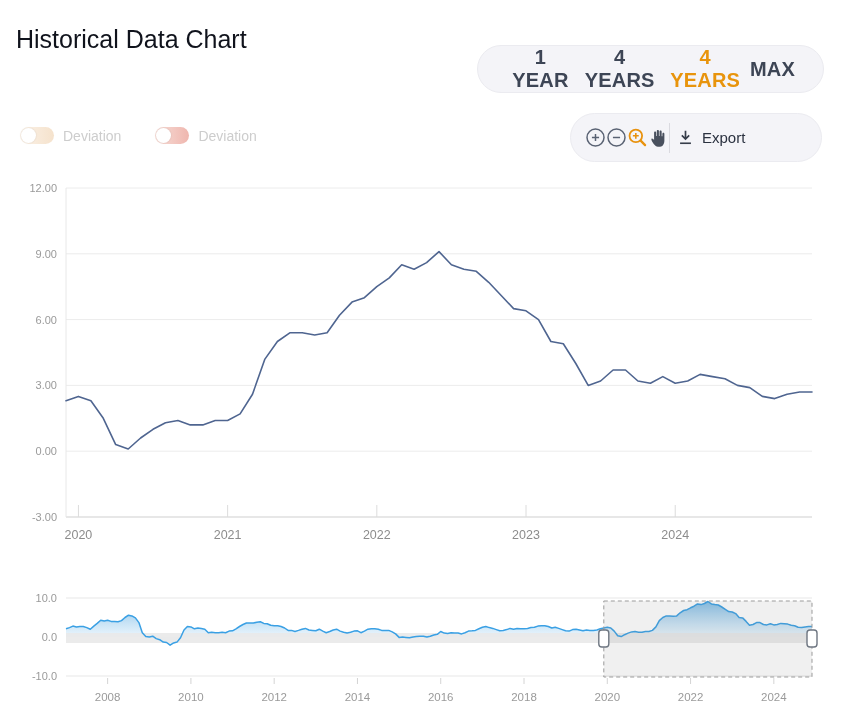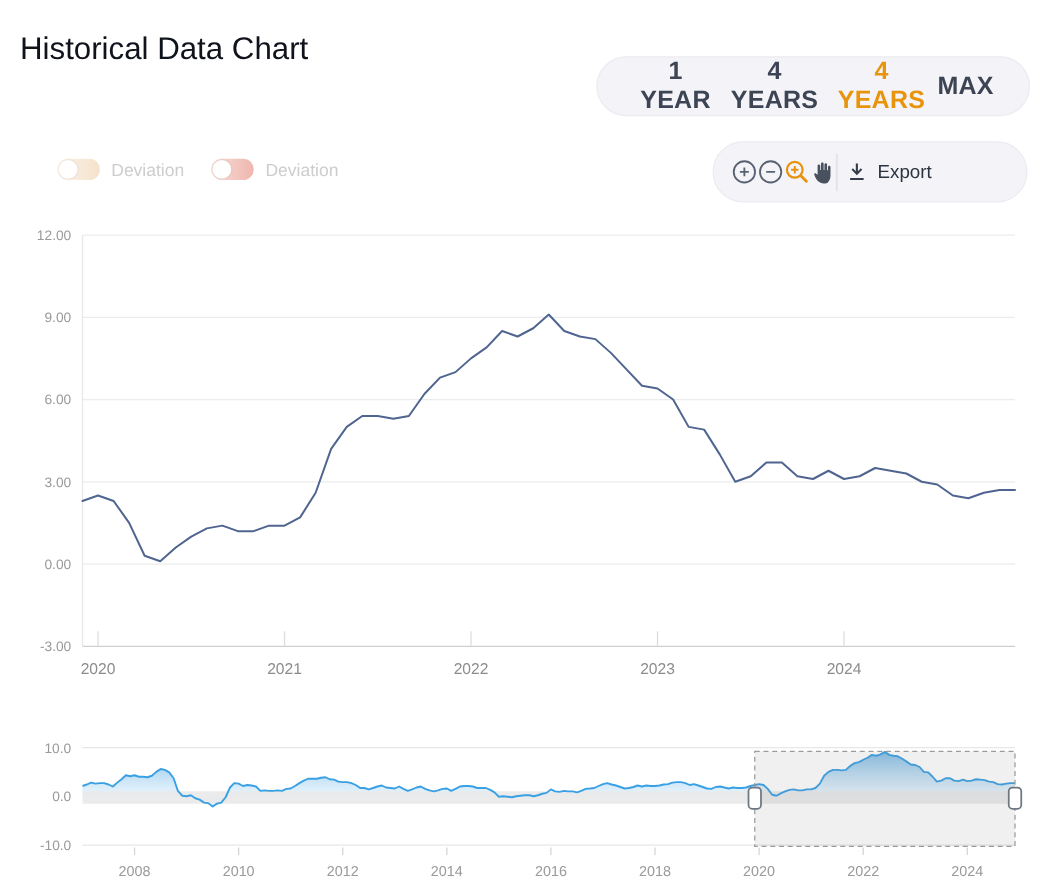--- a/index.html
+++ b/index.html
@@ -7,21 +7,21 @@
         font-family:"Liberation Sans",sans-serif;}
   .page-title{position:absolute;left:16px;top:8px;font-size:25px;font-weight:400;color:#10131c;}
   
   .range-pill{position:absolute;left:477px;top:45px;width:347px;height:48px;background:#f4f4f8;
       border:1px solid #ebebf0;border-radius:26px;display:flex;align-items:center;
       justify-content:space-between;padding:0 26px;box-sizing:border-box;}
   .range-btn{background:none;border:none;font-family:inherit;font-size:20px;font-weight:700;
       color:#3d4555;letter-spacing:.2px;cursor:pointer;padding:4px 2px;}
   .range-btn.active{color:#e8940c;}
   
-  .legend-row{position:absolute;left:46px;top:127px;display:flex;align-items:center;gap:22px;}
+  .legend-row{position:absolute;left:20px;top:127px;display:flex;align-items:center;gap:34px;}
   .legend-item{display:flex;align-items:center;gap:9px;}
   .toggle{position:relative;width:34px;height:17px;border-radius:9px;}
   .toggle .knob{position:absolute;left:1px;top:1px;width:15px;height:15px;border-radius:50%;
       background:#fff;box-shadow:0 0 2px rgba(0,0,0,.12);}
   .toggle.deviation{background:linear-gradient(90deg,#fbf2e8,#f5e2cc);}
   .toggle.consensus{background:linear-gradient(90deg,#f7ded8,#efb6ae);}
   .legend-label{font-size:14px;color:#cdcdcd;}
   
   .toolbar-pill{position:absolute;left:570px;top:113px;width:252px;height:49px;background:#f4f4f8;
       border:1px solid #ebebf0;border-radius:26px;display:flex;align-items:center;

